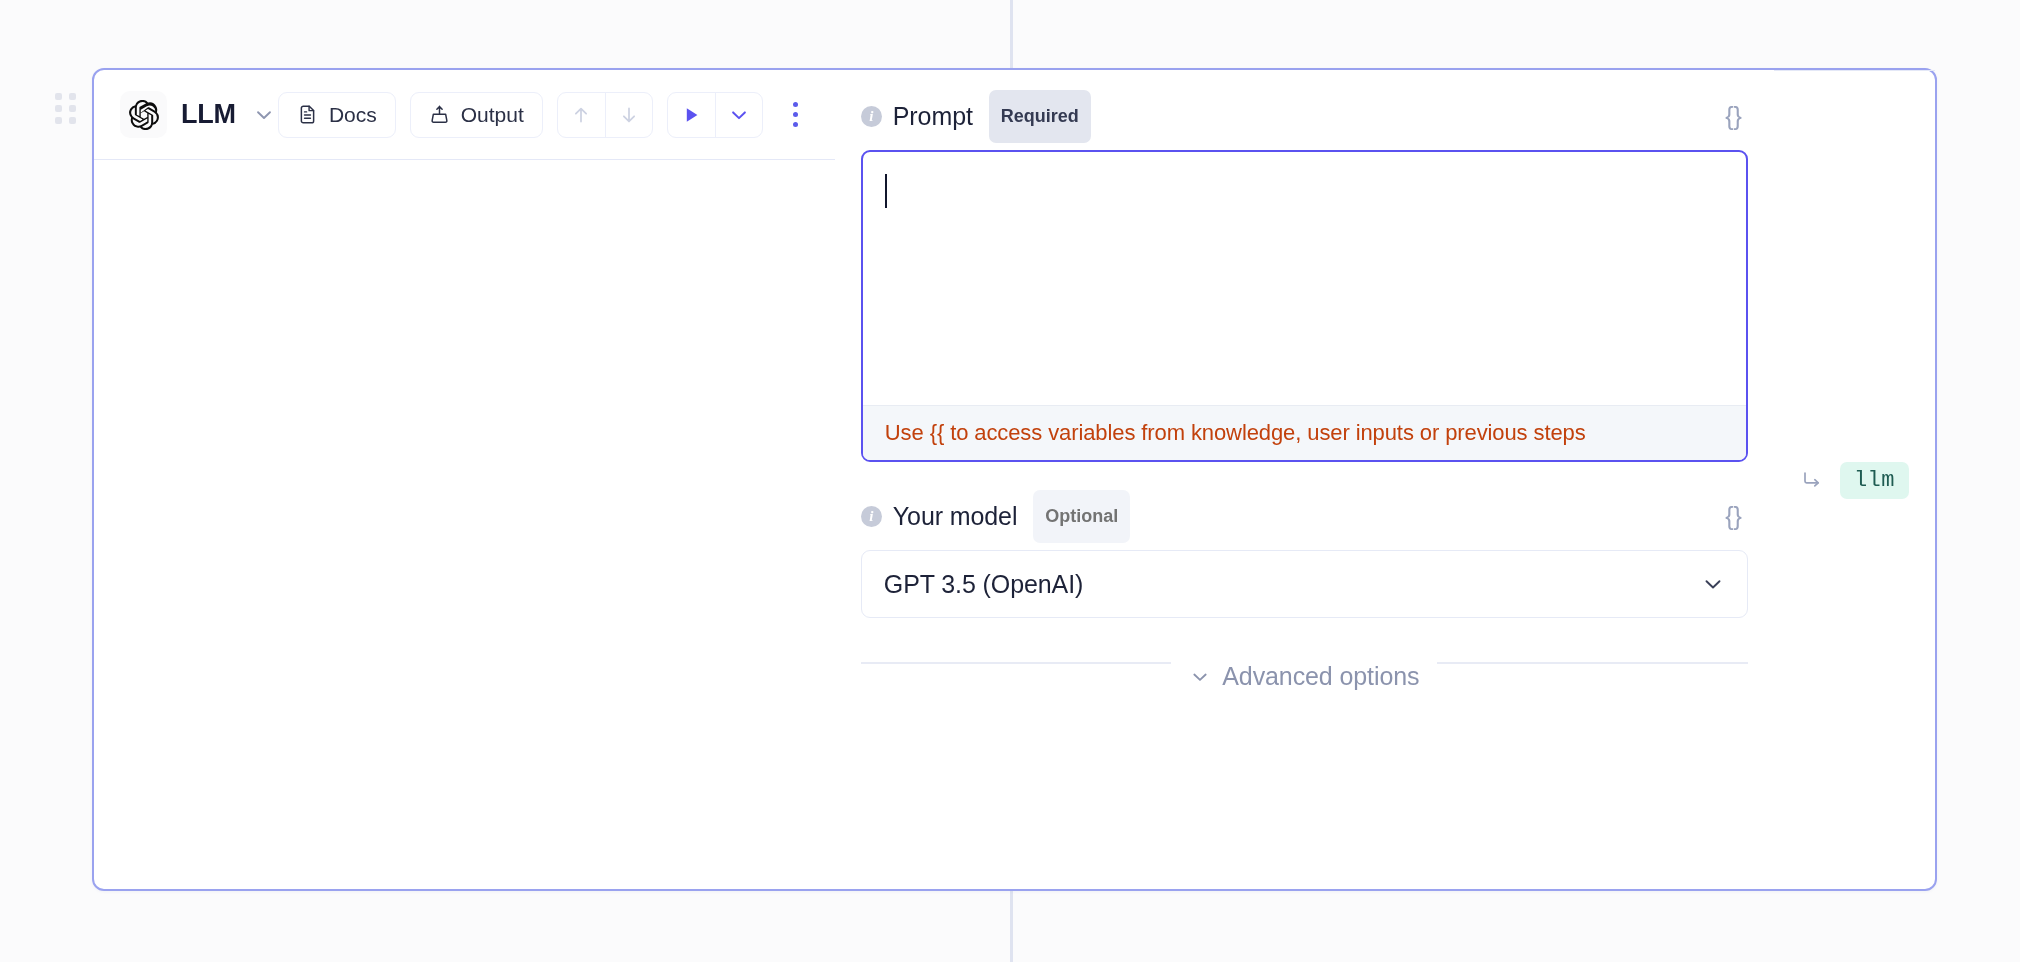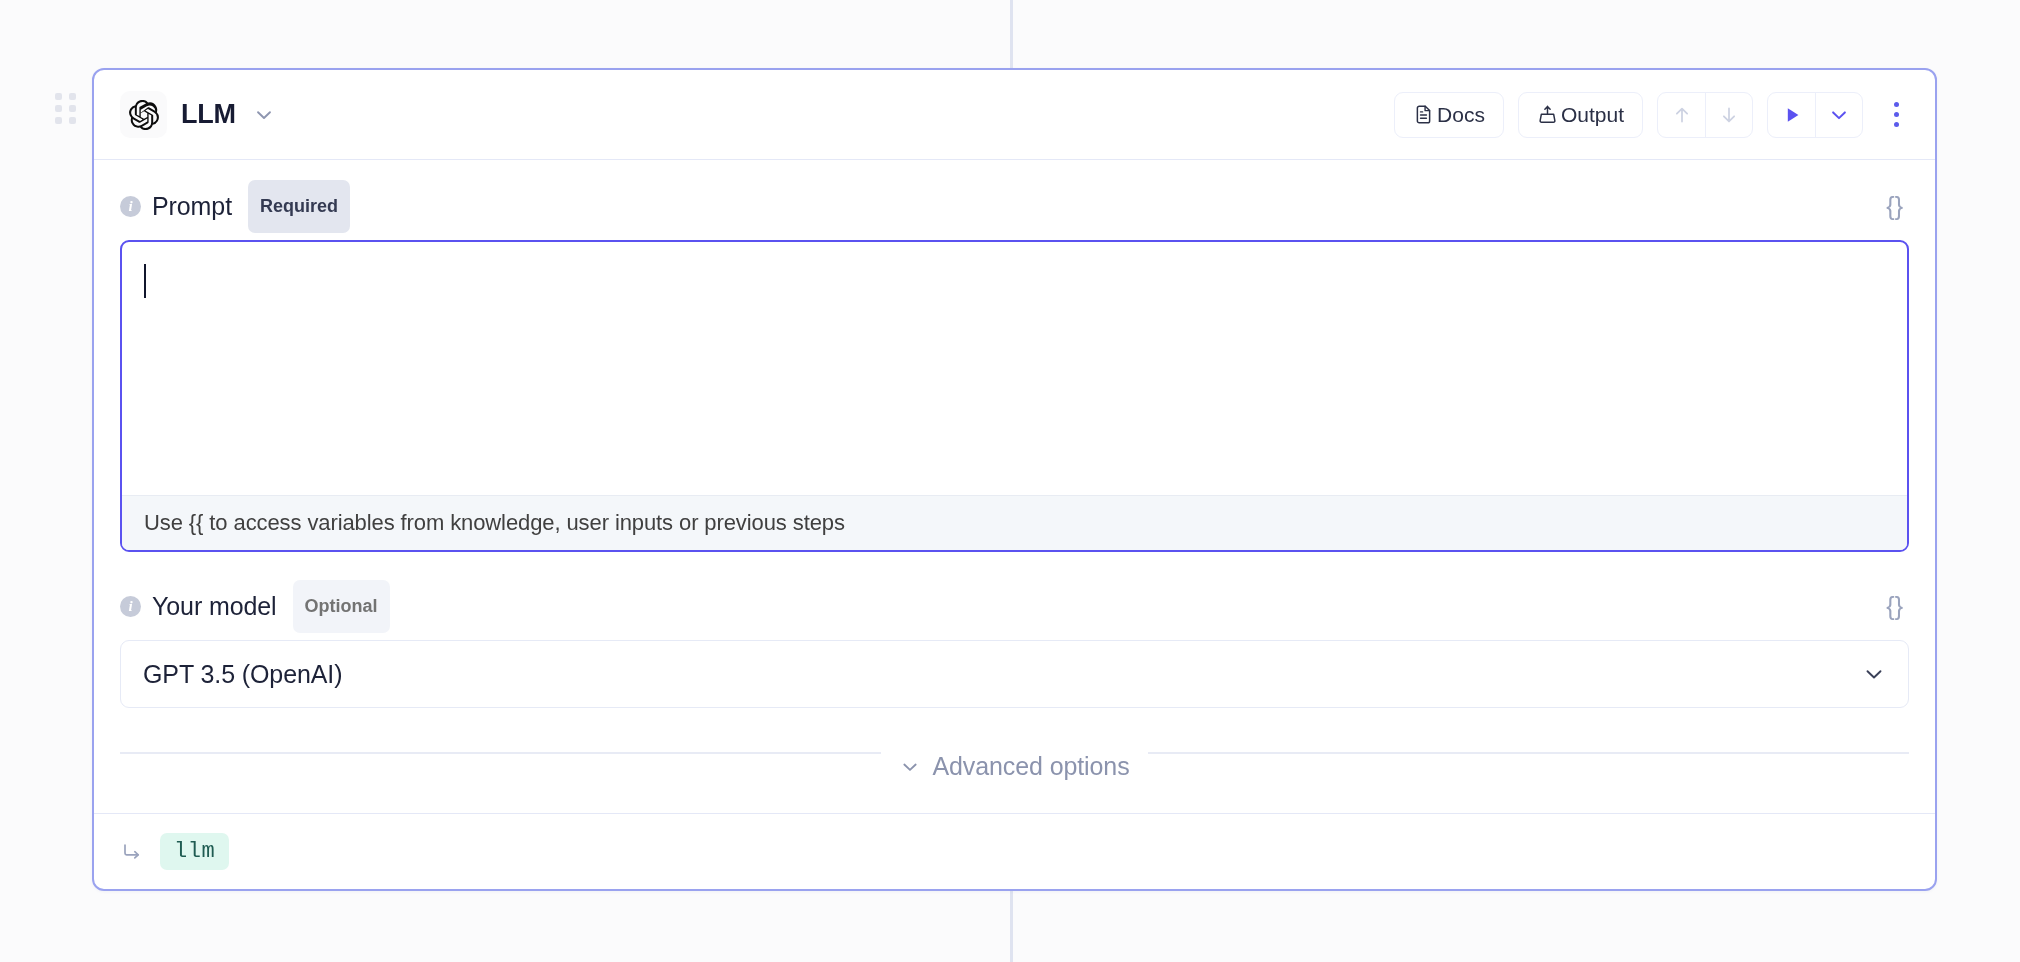--- a/index.html
+++ b/index.html
@@ -51,21 +51,21 @@
     position: absolute;
     left: 92px;
     top: 68px;
     width: 1845px;
     height: 823px;
     background: #ffffff;
     border: 2px solid #9aa2ef;
     border-radius: 12px;
     box-shadow: 0 1px 3px rgba(70, 80, 160, 0.06);
     display: flex;
-    flex-direction: column;
+    flex-direction: row;
   }
 
   
   .node-header {
     height: 90px;
     flex: 0 0 90px;
     border-bottom: 1.5px solid #e4e8f7;
     display: flex;
     align-items: center;
     padding: 0 24px 0 26px;
@@ -107,21 +107,21 @@
     gap: 14px;
     flex: 0 0 auto;
   }
   .hdr-btn {
     height: 46px;
     border: 1.5px solid #eceffa;
     border-radius: 9px;
     background: #fff;
     display: flex;
     align-items: center;
-    gap: 3px;
+    gap: 11px;
     padding: 0 18px;
     font-size: 21px;
     color: #2b3046;
     cursor: pointer;
     font-family: "Liberation Sans", sans-serif;
     white-space: nowrap;
   }
 
   .btn-group {
     display: flex;
@@ -236,21 +236,21 @@
     height: 34px;
     background: #11162c;
     animation: blink 1.05s step-end infinite;
   }
   @keyframes blink { 50% { opacity: 0; } }
   .prompt-hint {
     background: #f4f7fa;
     border-top: 1px solid #e8ecf3;
     padding: 14px 22px;
     font-size: 22px;
-    color: #404040;
+    color: #c2410c;
     letter-spacing: -0.1px;
   }
 
   
   .model-block { margin-top: 34px; }
   .select-box {
     height: 68px;
     border: 1.5px solid #e6eaf6;
     border-radius: 9px;
     background: #fff;

